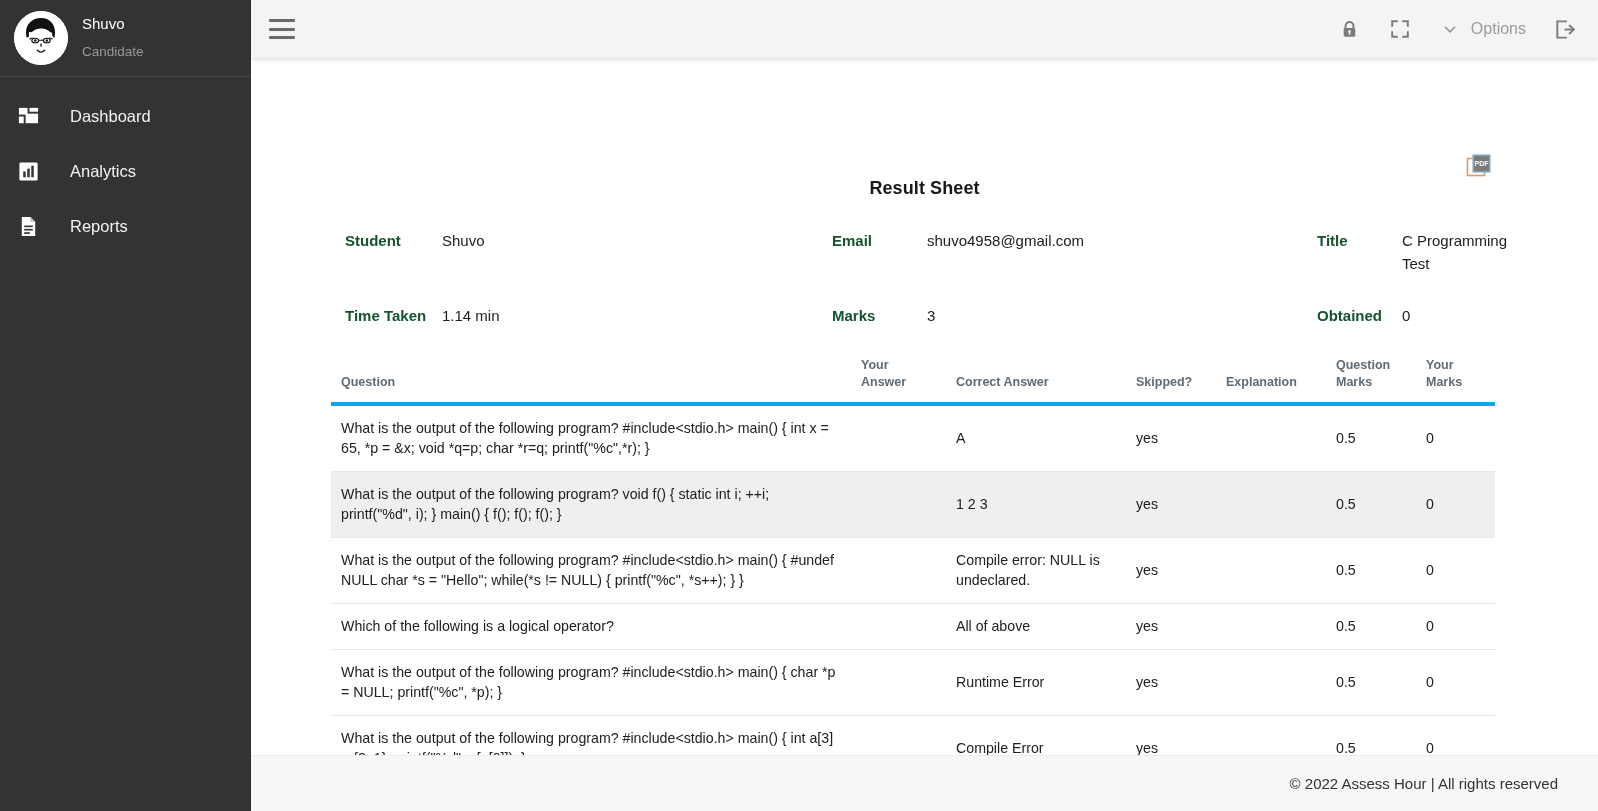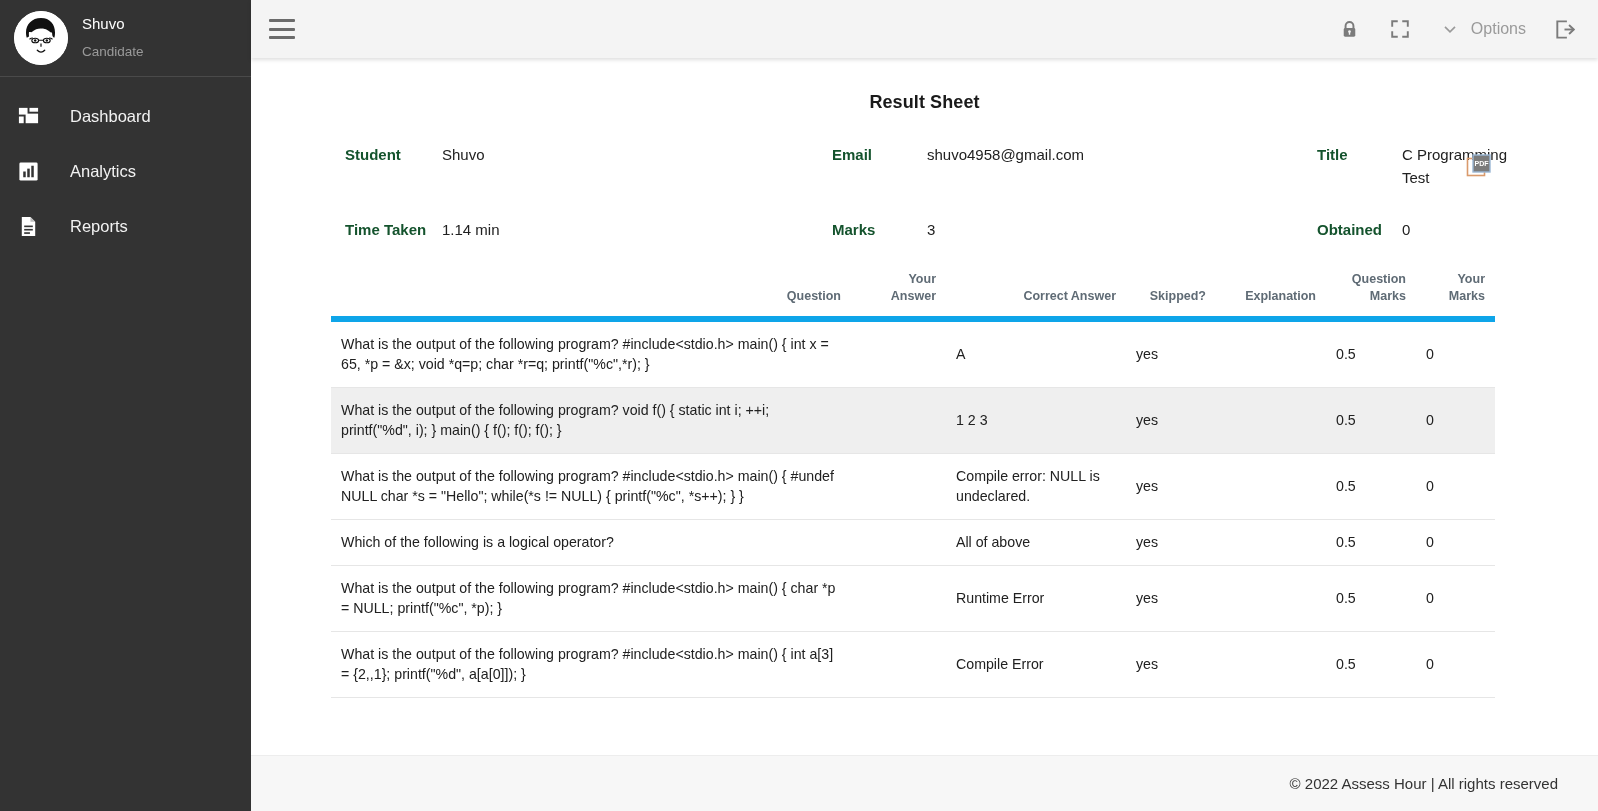--- a/index.html
+++ b/index.html
@@ -137,21 +137,21 @@
     cursor: pointer;
   }
   .sheet {
     padding: 0 80px;
   }
   .sheet-title {
     text-align: center;
     font-size: 18px;
     font-weight: bold;
     color: #1a1a1a;
-    padding-top: 34px;
+    padding-top: 120px;
     letter-spacing: 0.1px;
   }
 
   
   .info-grid {
     margin-top: 30px;
     display: grid;
     grid-template-columns: 97px 390px 95px 390px 85px auto;
     row-gap: 28px;
     align-items: start;
@@ -173,24 +173,24 @@
   table.result {
     margin-top: 24px;
     width: 1164px;
     border-collapse: collapse;
     table-layout: fixed;
   }
   table.result th {
     font-size: 12.5px;
     font-weight: bold;
     color: #5f6b75;
-    text-align: right;
+    text-align: left;
     vertical-align: bottom;
     padding: 6px 10px 11px 10px;
-    border-bottom: 6px solid #0ea5e9;
+    border-bottom: 4px solid #0ea5e9;
     line-height: 1.35;
   }
   table.result td {
     font-size: 14.2px;
     color: #212121;
     vertical-align: middle;
     padding: 12px 10px;
     border-bottom: 1px solid #e6e6e6;
     line-height: 1.45;
   }

